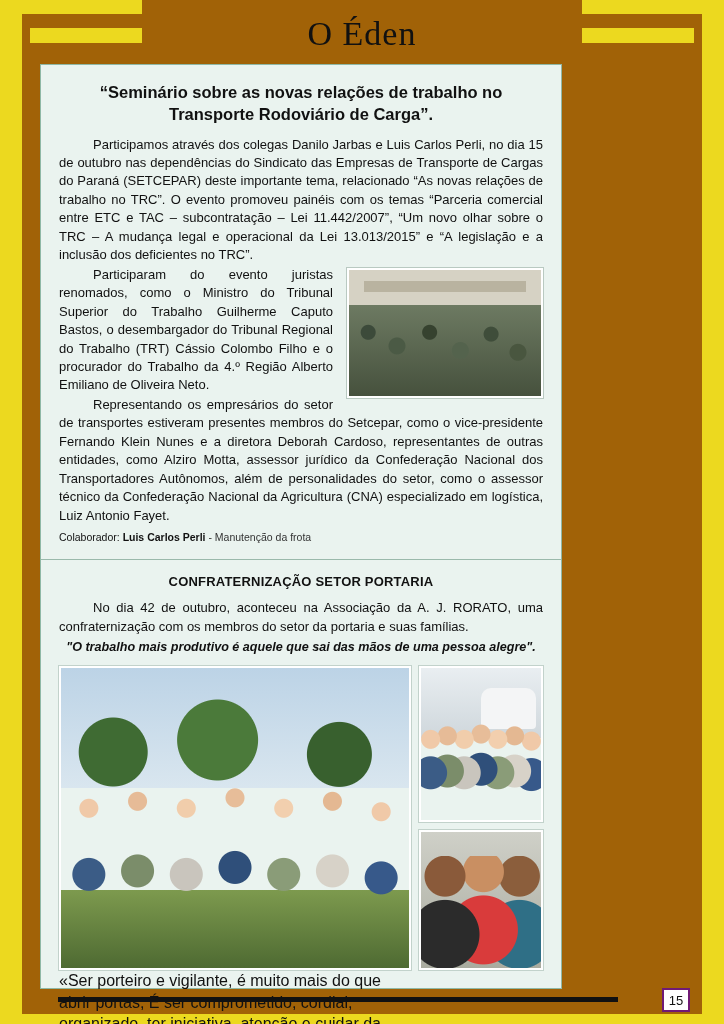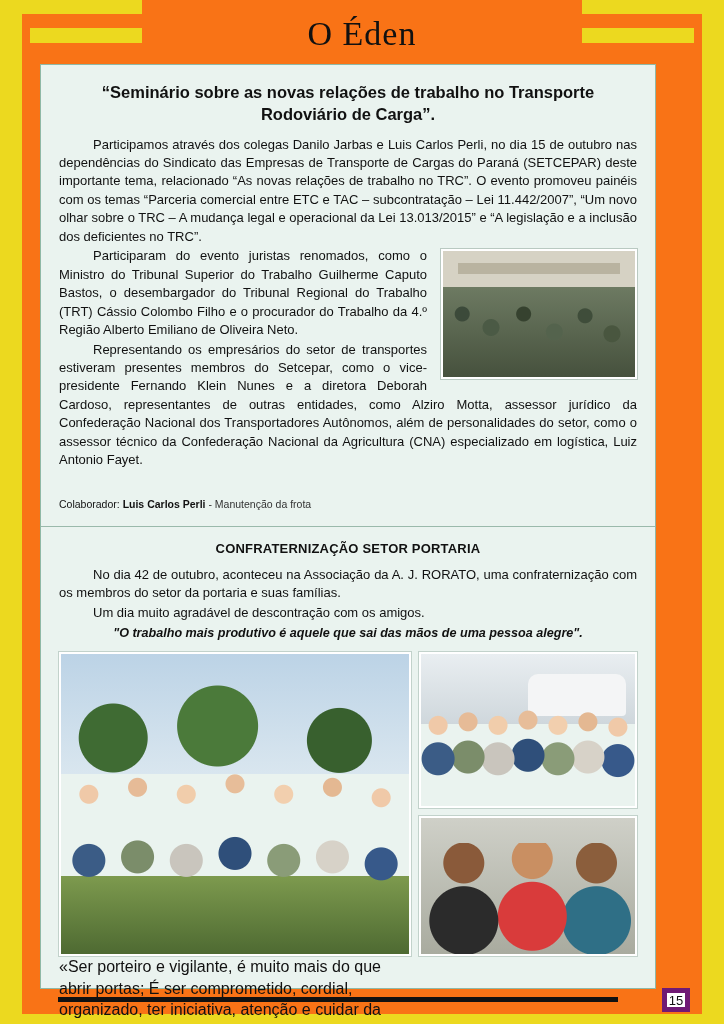--- a/index.html
+++ b/index.html
@@ -8,21 +8,21 @@
     width:724px; height:1024px;
     font-family:"Liberation Sans", sans-serif;
     background:#ffffff;
     position:relative;
     overflow:hidden;
   }
 
   
   .page {
     position:absolute; inset:0;
-    background:#f97316;
+    background:#a16207;
   }
   .frame-left  { position:absolute; left:0;  top:0; width:22px; height:1024px; background:#ecd91f; }
   .frame-right { position:absolute; right:0; top:0; width:22px; height:1024px; background:#ecd91f; }
   .frame-top-l { position:absolute; left:22px;  top:0; width:120px; height:14px; background:#ecd91f; }
   .frame-top-r { position:absolute; right:22px; top:0; width:120px; height:14px; background:#ecd91f; }
   .frame-bot   { position:absolute; left:22px; right:22px; bottom:0; height:10px; background:#ecd91f; }
 
   
   .masthead {
     position:absolute; left:22px; right:22px; top:0; height:60px;
@@ -31,21 +31,21 @@
   .masthead-title {
     font-family:"Liberation Serif", serif;
     font-size:34px; color:#111; letter-spacing:1px;
     margin-top:8px;
   }
   .mast-bar-left  { position:absolute; left:30px; top:28px; width:112px; height:15px; background:#ecd91f; }
   .mast-bar-right { position:absolute; right:30px; top:28px; width:112px; height:15px; background:#ecd91f; }
 
   
   .content {
-    position:absolute; left:40px; top:64px; width:616px; height:925px;
+    position:absolute; left:40px; top:64px; width:522px; height:925px;
     border:1px solid #8fb8a6;
     background:#eaf3ef;
   }
 
   
   .sec1 { padding:12px 18px 6px 18px; }
   h1.headline {
     margin:4px 0 10px 0;
     text-align:center;
     font-size:16.5px; font-weight:bold; color:#111;
@@ -64,21 +64,21 @@
     margin:2px 0 4px 14px;
     border:2px solid #ffffff;
     outline:1px solid #b9c9c1;
     overflow:hidden; position:relative;
     background:#6b7f62;
   }
   .justify-narrow { text-align:justify; }
 
   .collab {
     clear:both;
-    margin-top:28px;
+    margin-top:6px;
     font-size:10.5px; color:#111;
   }
   .collab b { font-size:10.5px; }
   .collab .dim { color:#333; }
 
   .divider {
     height:1px; background:#9ab9ab; margin:10px 0 0 0;
   }
 
   
@@ -119,21 +119,21 @@
   }
   .homage b { font-size:10.5px; }
 
   
   .bottom-rule {
     position:absolute; left:58px; width:560px; bottom:22px; height:5px; background:#111;
   }
   .pageno {
     position:absolute; right:34px; bottom:12px;
     width:28px; height:24px;
-    border:5px solid #701a75; background:#fff;
+    border:2px solid #701a75; background:#fff;
     display:flex; align-items:center; justify-content:center;
     font-size:13px; color:#111;
   }
   .crowd { position:absolute; left:0; right:0; bottom:0; top:28%;
            background:
              radial-gradient(circle at 10% 30%, #3c4a3a 0 7px, transparent 8px),
              radial-gradient(circle at 25% 45%, #4b5a45 0 8px, transparent 9px),
              radial-gradient(circle at 42% 30%, #36422f 0 7px, transparent 8px),
              radial-gradient(circle at 58% 50%, #54634d 0 8px, transparent 9px),
              radial-gradient(circle at 74% 32%, #3f4d3a 0 7px, transparent 8px),
@@ -228,21 +228,20 @@
         <span class="dim">- Manutenção da frota</span>
       </div>
     </div>
 
     <div class="divider"></div>
 
     <div class="sec2">
       <h2 class="headline2">CONFRATERNIZAÇÃO SETOR PORTARIA</h2>
 
       <p class="body indent">No dia 42 de outubro, aconteceu na Associação da A. J. RORATO, uma confraternização com os membros do setor da portaria e suas famílias.</p>
-      <p class="body indent">Um dia muito agradável de descontração com os amigos.</p>
       <p class="quote">"O trabalho mais produtivo é aquele que sai das mãos de uma pessoa alegre".</p>
 
       <div class="photo-grid">
         <div class="ph tall">
           <div class="trees"></div>
           <div class="grass"></div>
           <div class="people-row"></div>
         </div>
         <div class="ph">
           <div class="cars"></div>

